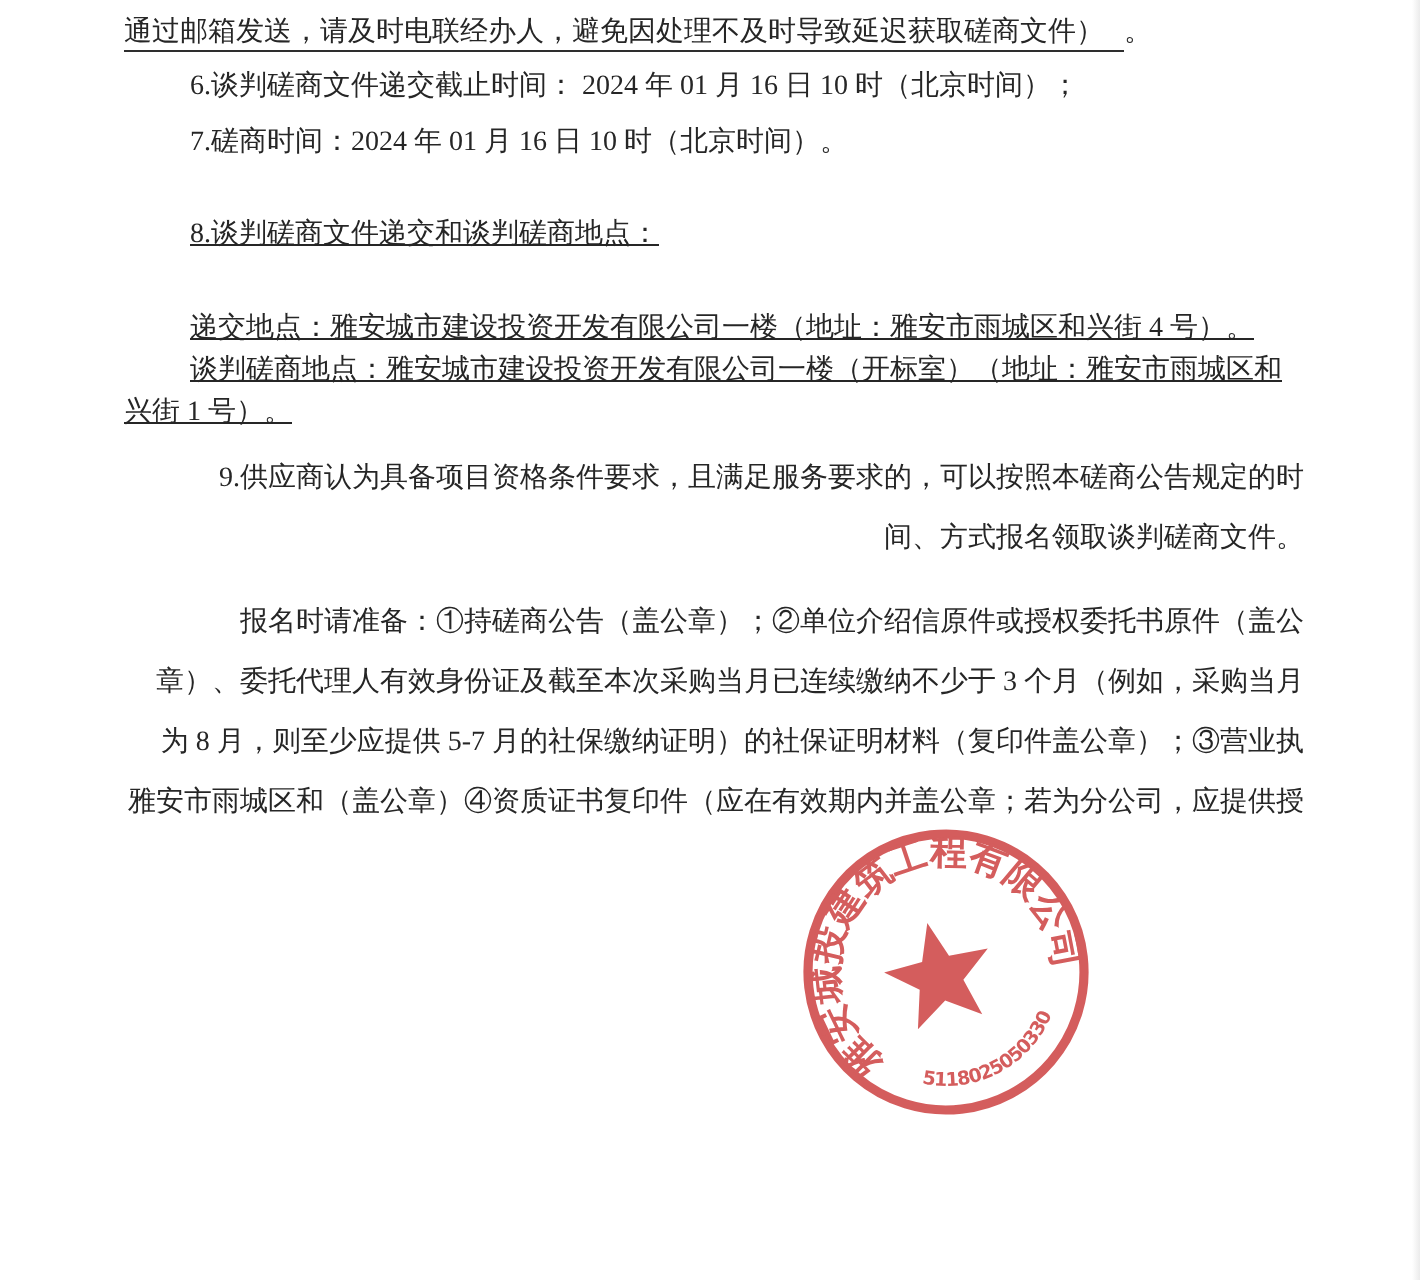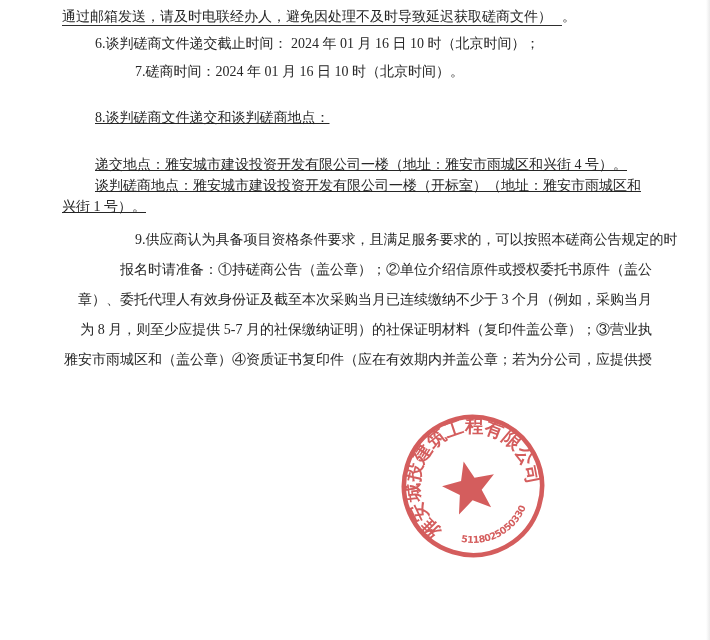--- a/index.html
+++ b/index.html
@@ -14,22 +14,22 @@
   
   .page::after{
     content:"";position:absolute;top:0;right:0;width:4px;height:100%;
     background:linear-gradient(to right,#ffffff,#ebebeb);
     pointer-events:none;
   }
   .content{position:absolute;left:62px;top:7px;width:590px;}
   .l{margin:0;font-size:14px;line-height:20px;white-space:nowrap;}
   .ind{padding-left:33px;}   
   .ind2{padding-left:46px;}  
-  .m3{margin-top:3px;} .m7{margin-top:7px;font-family:Liberation Serif, serif;} .m8{margin-top:8px;margin-left:40px;}
-  .m11{margin-top:26px;text-decoration:underline;} .m0{margin-top:0;}
+  .m3{margin-top:3px;} .m7{margin-top:7px;font-family:Liberation Serif, serif;} .m8{margin-top:8px;}
+  .m11{margin-top:26px;text-decoration:underline;} .m0{margin-top:12px;}
   .lh21 .l{line-height:21px;}
   .lh30 .l{line-height:30px;text-align:right;}
   .u{border-bottom:1.4px solid #2e2e2e;padding-right:10px;padding-bottom:1px;}
   
   .seal{position:absolute;left:373px;top:386px;opacity:.88;}
   .seal .ring{fill:none;stroke:var(--seal-color,#cf4747);stroke-width:4.6;}
   .seal .star{fill:var(--seal-color,#cf4747);}
   .seal .sealName{
     font-family:"Liberation Serif","DejaVu Serif",serif;
     font-size:18px;font-weight:bold;fill:var(--seal-color,#cf4747);
@@ -54,20 +54,21 @@
     <p class="l ind m11">8.谈判磋商文件递交和谈判磋商地点：</p>
 
     <div class="lh21 m11">
         <p class="l ind">递交地点：雅安城市建设投资开发有限公司一楼（地址：雅安市雨城区和兴街 4 号）。</p>
         <p class="l ind">谈判磋商地点：雅安城市建设投资开发有限公司一楼（开标室）（地址：雅安市雨城区和</p>
         <p class="l">兴街 1 号）。</p>
       </div>
 
     <div class="lh30 m8">
         <p class="l ind">9.供应商认为具备项目资格条件要求，且满足服务要求的，可以按照本磋商公告规定的时</p>
+        <p class="l">间、方式报名领取谈判磋商文件。</p>
       </div>
 
     <div class="lh30 m0">
         <p class="l ind2">报名时请准备：①持磋商公告（盖公章）；②单位介绍信原件或授权委托书原件（盖公</p>
         <p class="l">章）、委托代理人有效身份证及截至本次采购当月已连续缴纳不少于 3 个月（例如，采购当月</p>
         <p class="l">为 8 月，则至少应提供 5-7 月的社保缴纳证明）的社保证明材料（复印件盖公章）；③营业执</p>
         <p class="l">雅安市雨城区和（盖公章）④资质证书复印件（应在有效期内并盖公章；若为分公司，应提供授</p>
       </div>
 
 

